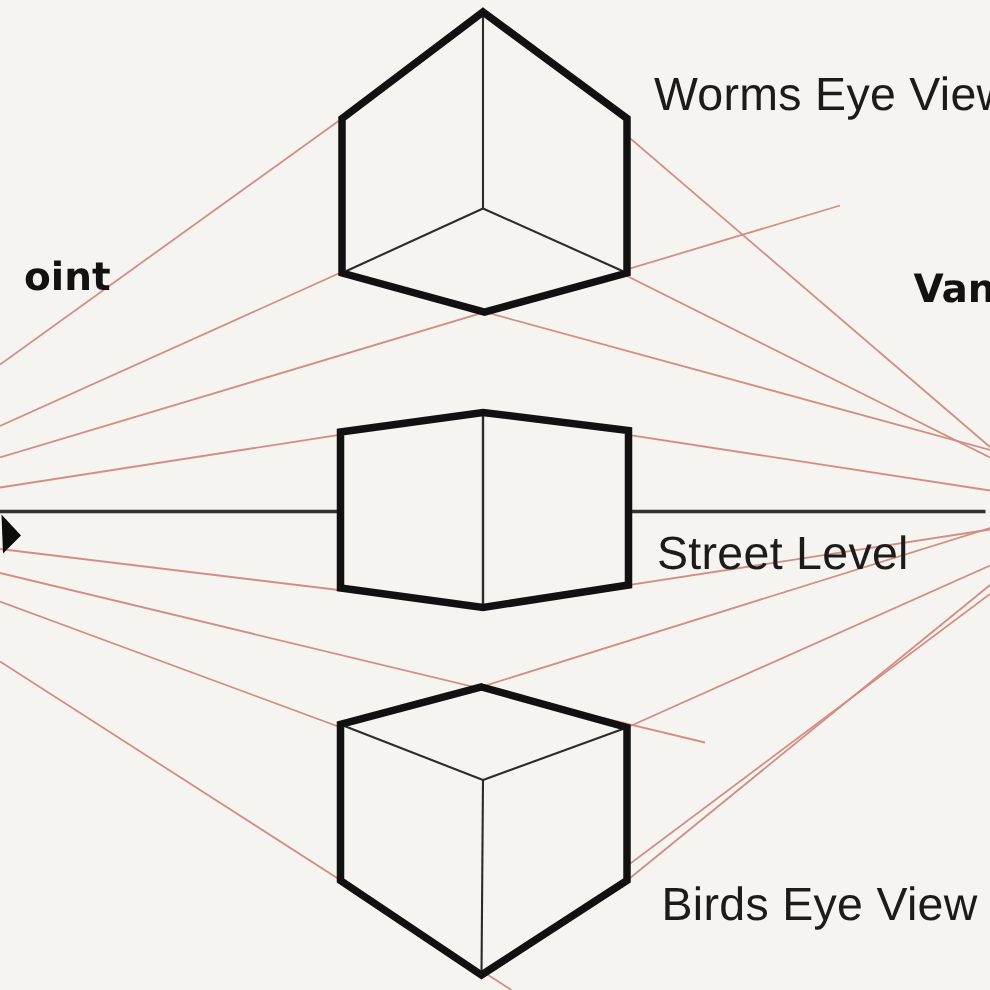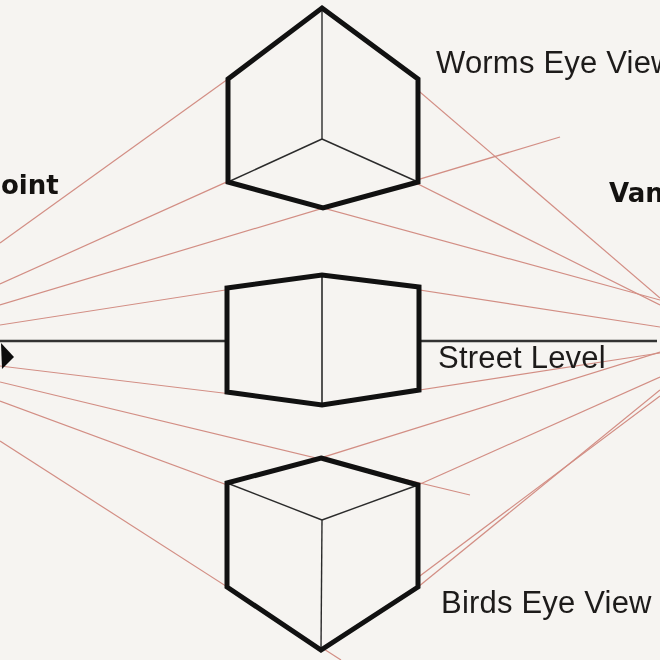--- a/index.html
+++ b/index.html
@@ -24,23 +24,23 @@
     font-weight: 400;
     letter-spacing: 0.2px;
   }
   .lbl.hand {
     font-family: "DejaVu Sans", sans-serif;
     font-size: 26px;
     font-weight: 700;
     color: #141210;
   }
   .lbl-worms  { left: 436px; top: 45px;  }
-  .lbl-street { left: 438px; top: 340px; }
+  .lbl-street { left: 438px; top: 351px; }
   .lbl-birds  { left: 441px; top: 585px; text-align: right; }
-  .lbl-oint   { left: 1px;   top: 170px; }
+  .lbl-oint   { left: 1px;   top: 170px; padding-left: 15px; }
   .lbl-line   { left: 6px;   top: 509px; }
   .lbl-vani   { left: 609px; top: 178px; }
 </style>
 </head>
 <body>
 
 <div class="stage">
 
   <svg width="660" height="660" viewBox="0 0 660 660">
 

